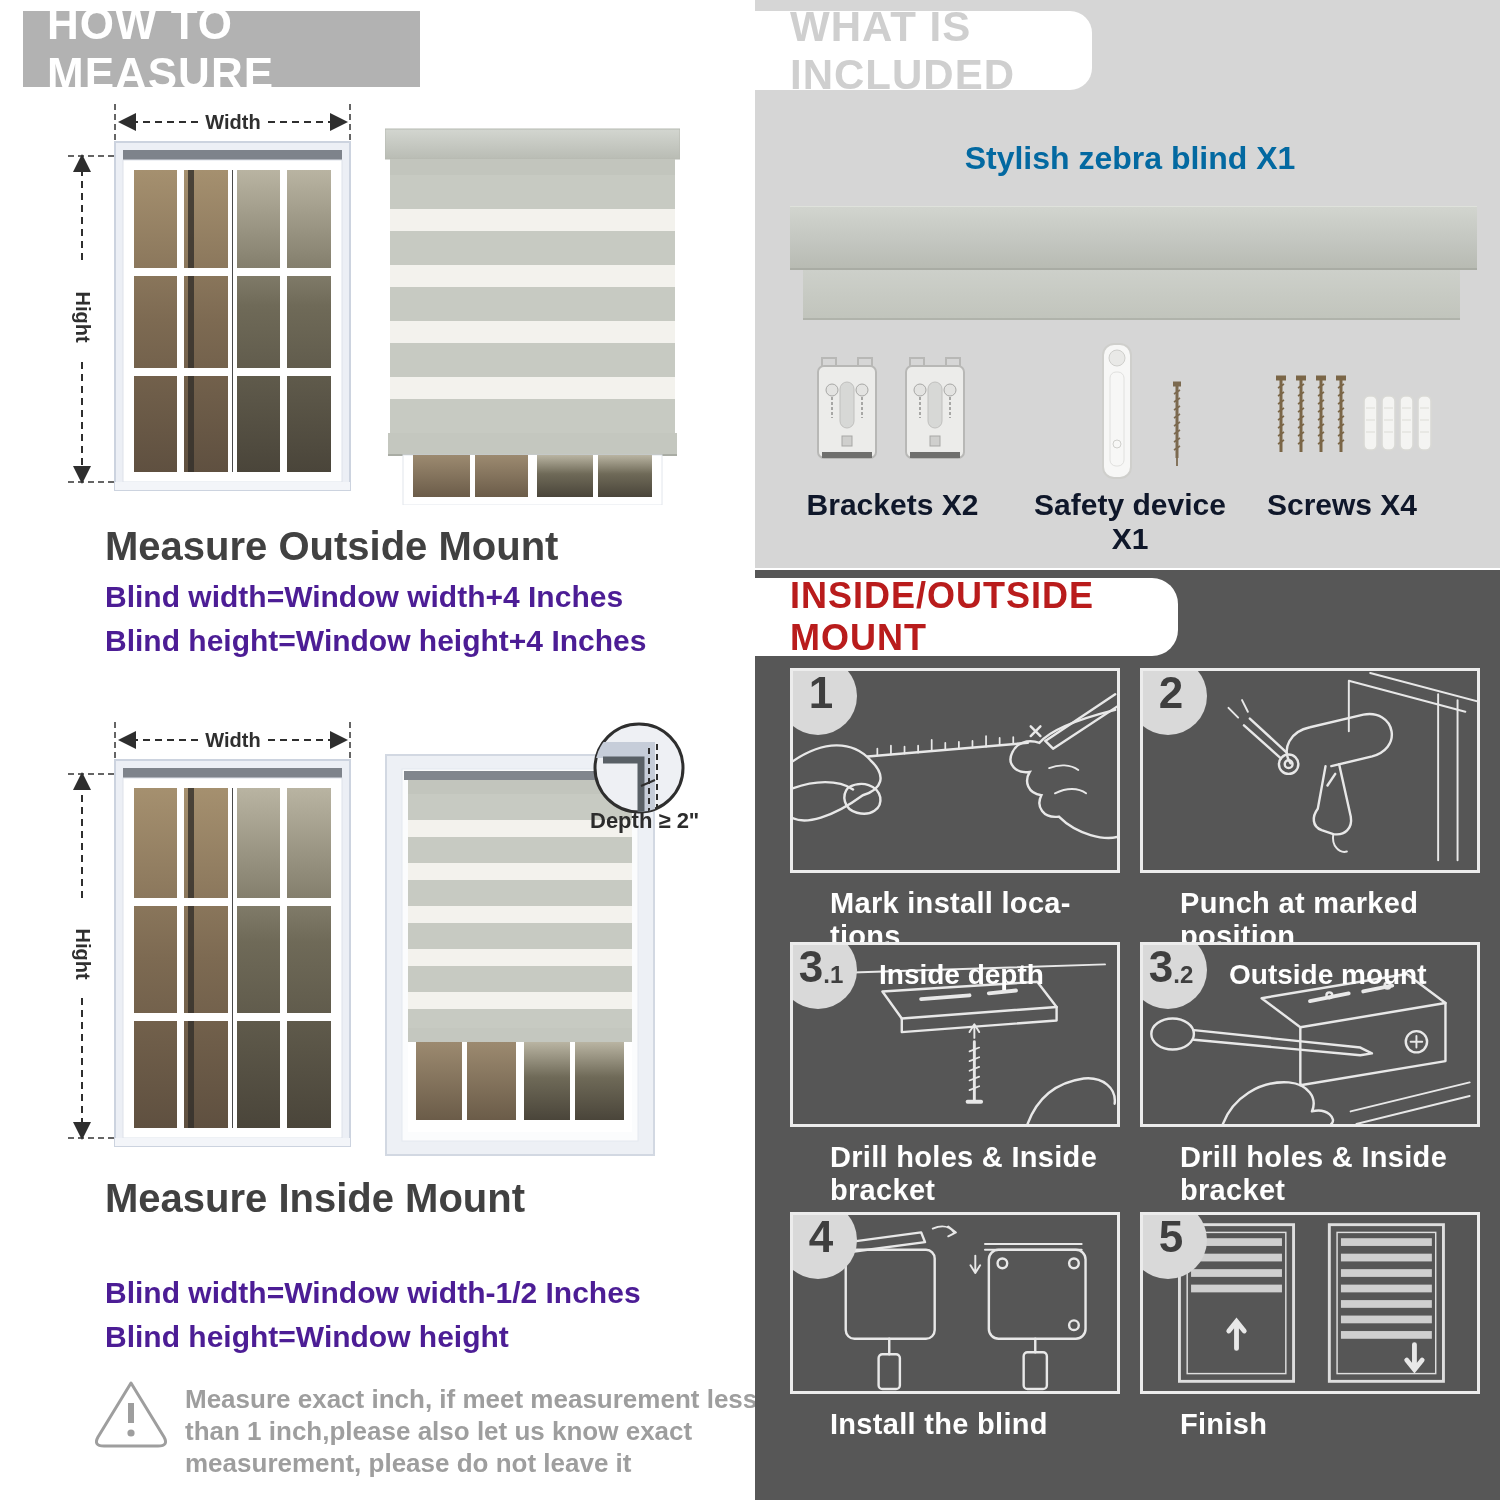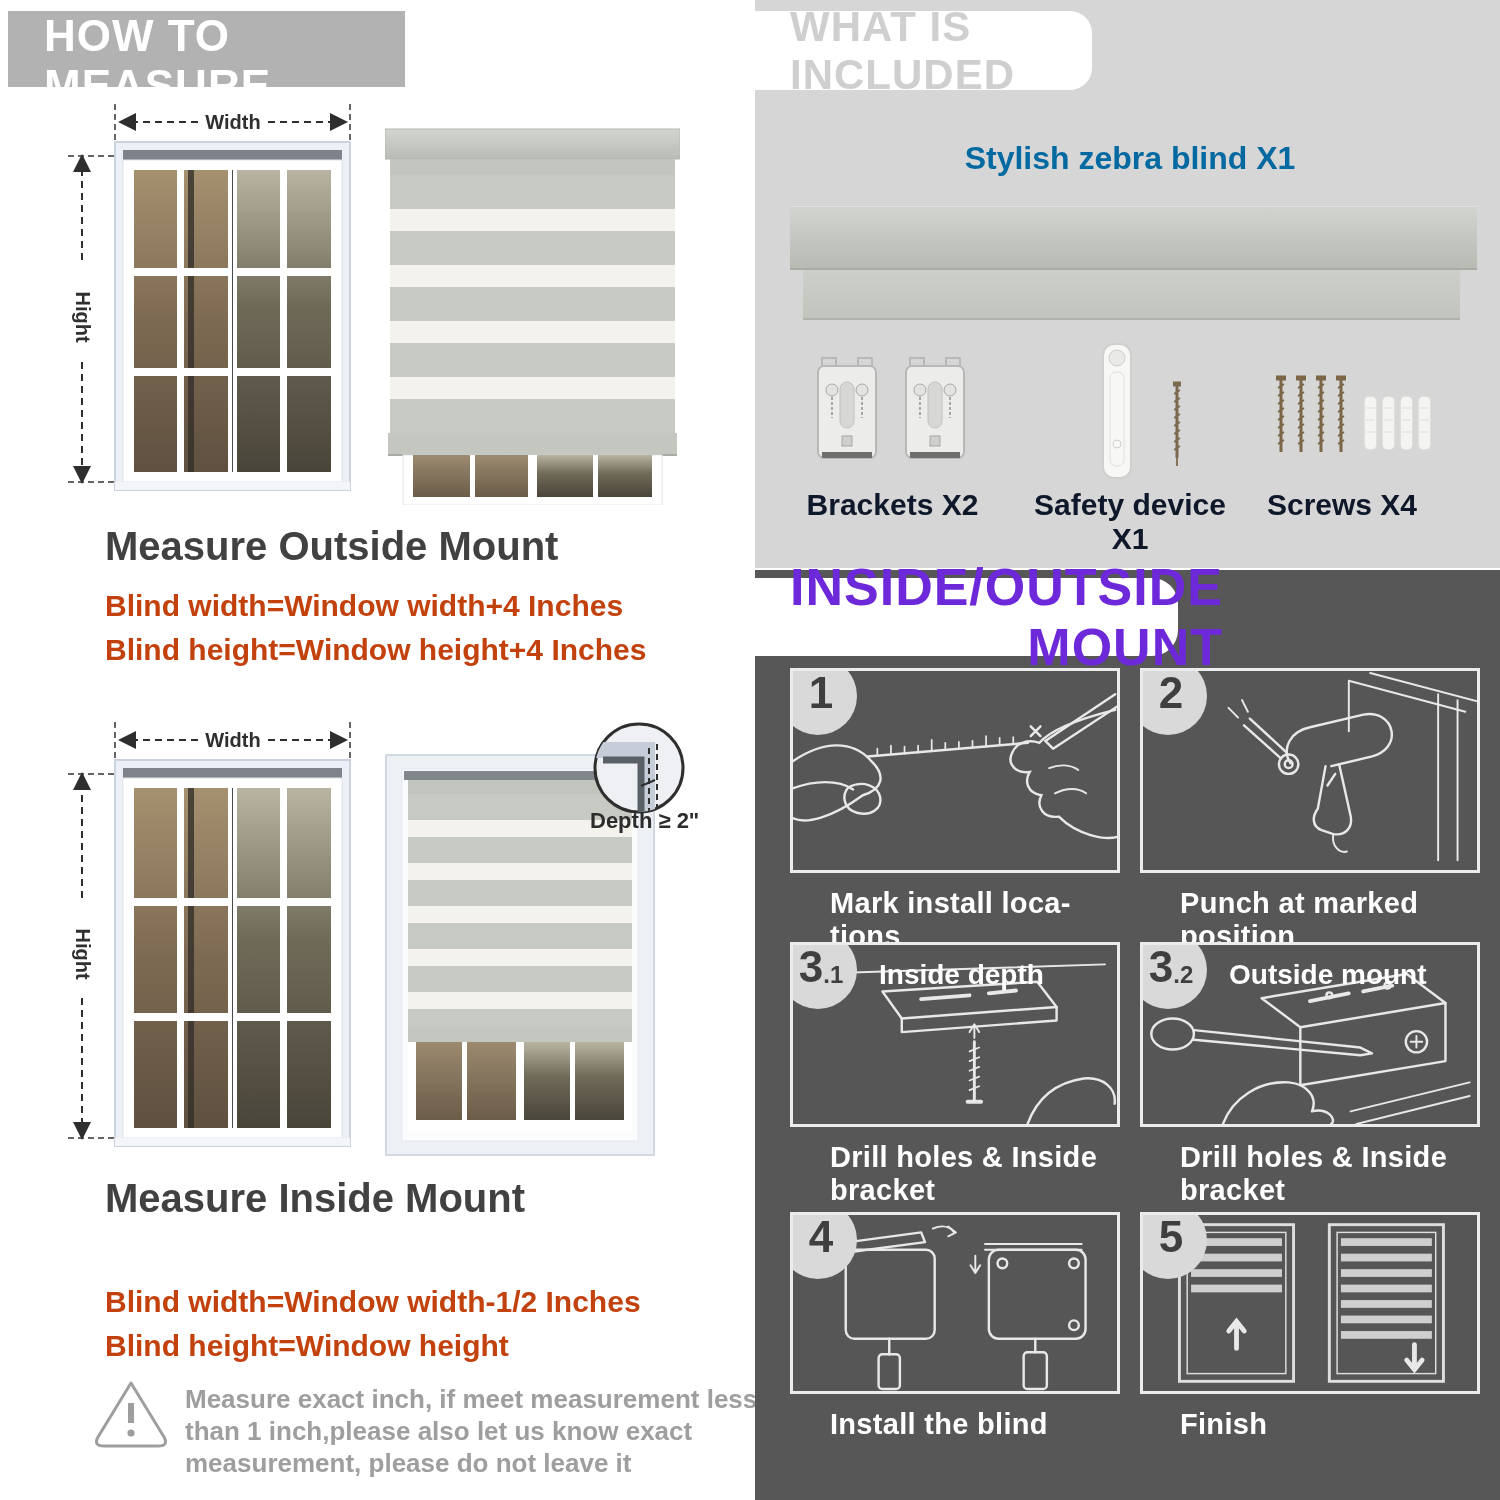--- a/index.html
+++ b/index.html
@@ -1,25 +1,25 @@
 <!DOCTYPE html>
 <html><head>
 <meta charset="utf-8">
 <style>
   html,body{margin:0;padding:0;background:#fff;}
   #canvas{position:relative;width:1500px;height:1500px;background:#ffffff;overflow:hidden;
           font-family:"Liberation Sans",sans-serif;}
   .abs{position:absolute;}
 
   
-  .hdr-how{left:8px;top:11px;width:397px;height:76px;background:#b2b2b2;
-           display:flex;padding-left:36px;box-sizing:border-box;}
+  .hdr-how{left:23px;top:11px;width:397px;height:76px;background:#b2b2b2;
+           display:flex;align-items:center;padding-left:24px;box-sizing:border-box;}
   .hdr-how span{color:#ffffff;font-size:44px;font-weight:bold;letter-spacing:1px;}
   .sec-title{font-size:40px;font-weight:bold;color:#414141;}
-  .sec-line{font-size:30px;font-weight:bold;color:#c2410c;margin-top:9px;}
+  .sec-line{font-size:30px;font-weight:bold;color:#4c1d95;}
   .note-line{font-size:26px;font-weight:bold;color:#9e9e9e;}
   .depth-label{font-size:22px;font-weight:bold;color:#2c2c2c;}
 
   
   .panel-light{left:755px;top:0;width:745px;height:568px;background:#d6d6d6;}
   .pill-included{left:755px;top:11px;width:337px;height:79px;background:#ffffff;
                  border-radius:0 22px 22px 0;display:flex;align-items:center;
                  padding-left:35px;box-sizing:border-box;}
   .pill-included span{color:#cfcfcf;font-size:42px;font-weight:bold;letter-spacing:1px;}
   .product-label{left:900px;top:140px;width:460px;text-align:center;
@@ -30,21 +30,21 @@
   .blind-bar-b{left:803px;top:270px;width:657px;height:50px;
                background:linear-gradient(180deg,#cdd0ca 0%,#c1c4bc 100%);
                box-shadow:inset 0 -2px 0 #b0b3ab;}
   .comp-label{font-size:30px;font-weight:bold;color:#0f172a;text-align:center;}
 
   
   .panel-dark{left:755px;top:570px;width:745px;height:930px;background:#575757;}
   .pill-mount{left:755px;top:578px;width:423px;height:78px;background:#ffffff;
               border-radius:0 26px 26px 0;display:flex;align-items:center;
               padding-left:35px;box-sizing:border-box;}
-  .pill-mount span{color:#6d28d9;font-size:52px;font-weight:bold;letter-spacing:1px;text-align:right;}
+  .pill-mount span{color:#b91c1c;font-size:36px;font-weight:bold;letter-spacing:1px;}
   .step{position:absolute;width:330px;}
   .sbox{position:relative;width:100%;background:#565656;border:3px solid #ececec;
         box-sizing:border-box;overflow:hidden;}
   .badge{position:absolute;left:-14px;top:-14px;width:78px;height:78px;border-radius:50%;
          background:#d9d9d9;display:flex;align-items:flex-start;justify-content:center;
          padding-top:14px;box-sizing:border-box;}
   .badge .n{font-size:44px;font-weight:bold;color:#3f3f3f;line-height:1;margin-left:6px;}
   .badge .s{font-size:24px;font-weight:bold;color:#3f3f3f;line-height:1;margin-top:18px;}
   .slabel{position:absolute;left:86px;top:14px;color:#ffffff;font-size:28px;font-weight:bold;}
   .scap{margin-top:14px;color:#ffffff;font-size:29px;font-weight:bold;letter-spacing:.3px;margin-left:40px;}

